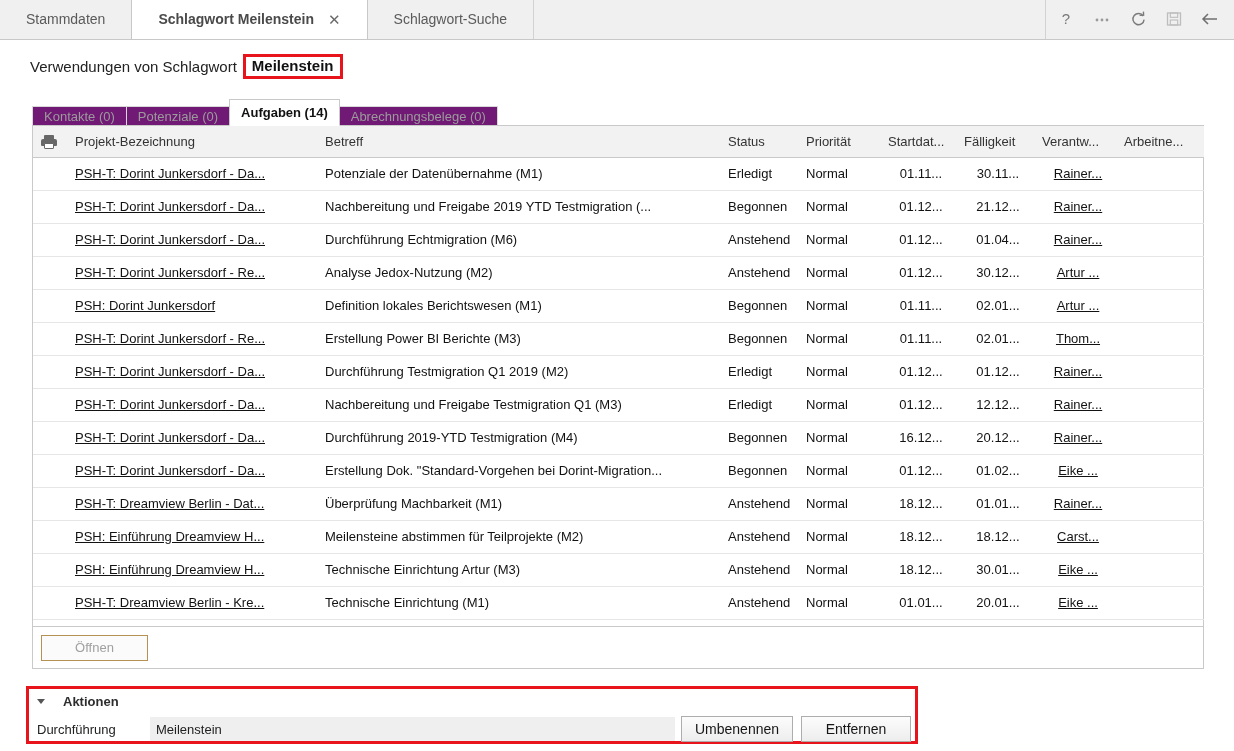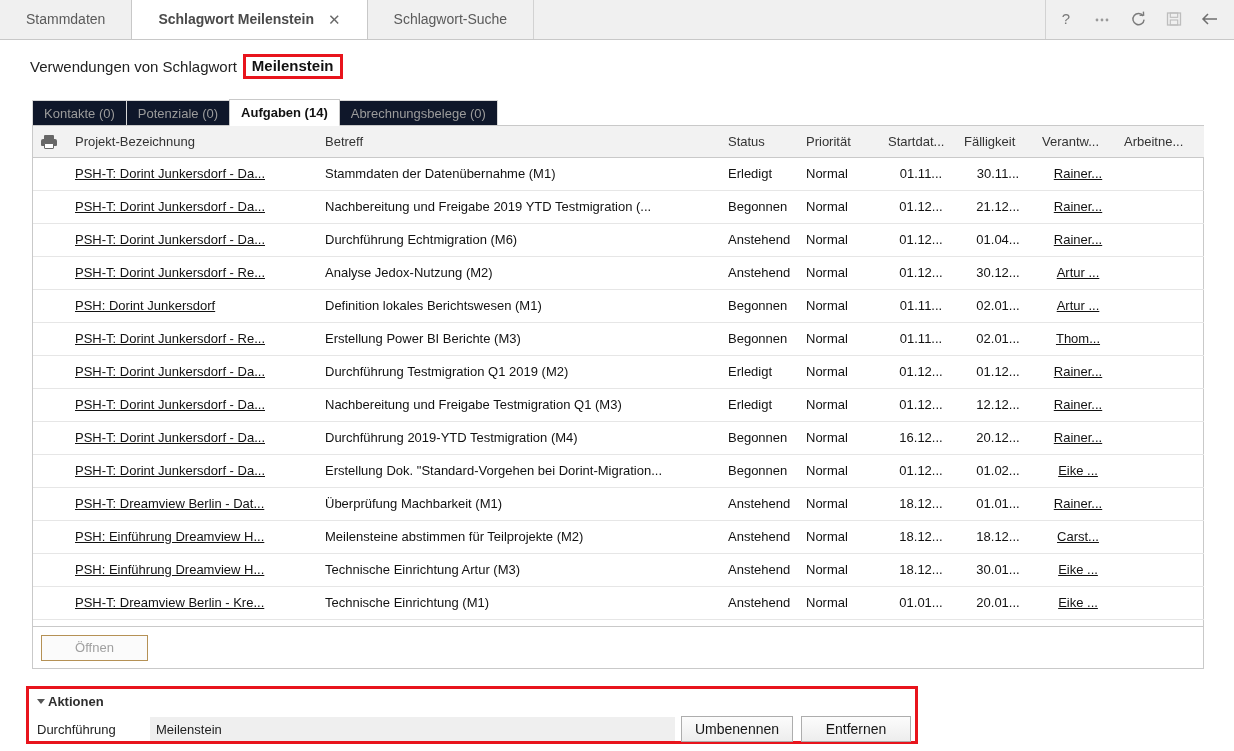--- a/index.html
+++ b/index.html
@@ -77,24 +77,24 @@
     background:#fff;
     line-height:1.05;
   }
 
   
   .subtabs {
     position:absolute; left:32px; top:99px;
     display:flex; align-items:flex-end;
   }
   .subtab {
-    height:26px; padding:0 11px;
+    height:20px; padding:0 11px;
     display:flex; align-items:center;
     font-size:13px; color:#9b9b9b;
-    background:#0f172a;
+    background:#701a75;
     border:1px solid #d8d8d8;
     border-bottom:1px solid #c9c9c9;
     margin-right:-1px;
     white-space:nowrap;
   }
   .subtab.active {
     background:#ffffff;
     color:#111; font-weight:bold;
     border:1px solid #c9c9c9;
     border-bottom:1px solid #ffffff;
@@ -172,21 +172,21 @@
 
   
   .aktionen {
     position:absolute; left:26px; top:686px;
     width:892px; height:58px;
     border:3px solid #e8141c;
     background:#ffffff;
   }
   .ak-title {
     position:absolute; left:8px; top:5px;
-    display:flex; align-items:center; gap:3px;
+    display:flex; align-items:center; gap:18px;
     font-size:13px; font-weight:bold; color:#2d2d2d;
   }
   .tri-down {
     width:0;height:0;
     border-left:4px solid transparent;
     border-right:4px solid transparent;
     border-top:5px solid #555;
     display:inline-block;
   }
   .ak-row {
@@ -310,21 +310,21 @@
           <th>Startdat...</th>
           <th>Fälligkeit</th>
           <th>Verantw...</th>
           <th>Arbeitne...</th>
         </tr>
       </thead>
       <tbody id="grid-body">
           <tr>
             <td></td>
             <td><span class="lnk">PSH-T: Dorint Junkersdorf - Da...</span></td>
-            <td>Stammdaten der Datenübernahme (M1)</td>
+            <td>Potenziale der Datenübernahme (M1)</td>
             <td>Erledigt</td>
             <td>Normal</td>
             <td class="c-num">01.11...</td>
             <td class="c-num">30.11...</td>
             <td class="c-link-r"><span class="lnk">Rainer...</span></td>
             <td></td>
           </tr>
           <tr>
             <td></td>
             <td><span class="lnk">PSH-T: Dorint Junkersdorf - Da...</span></td>

